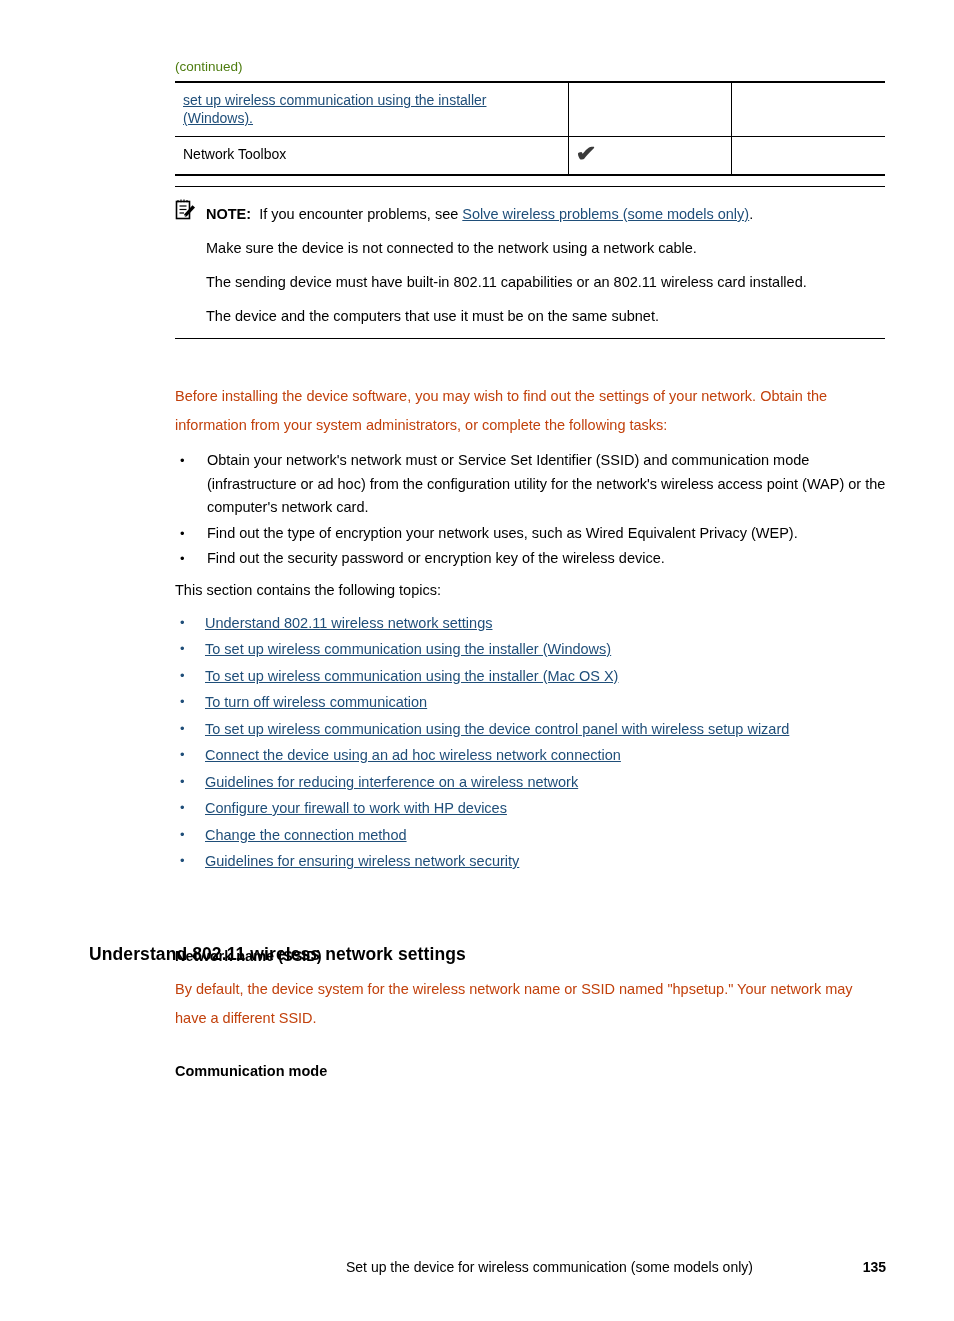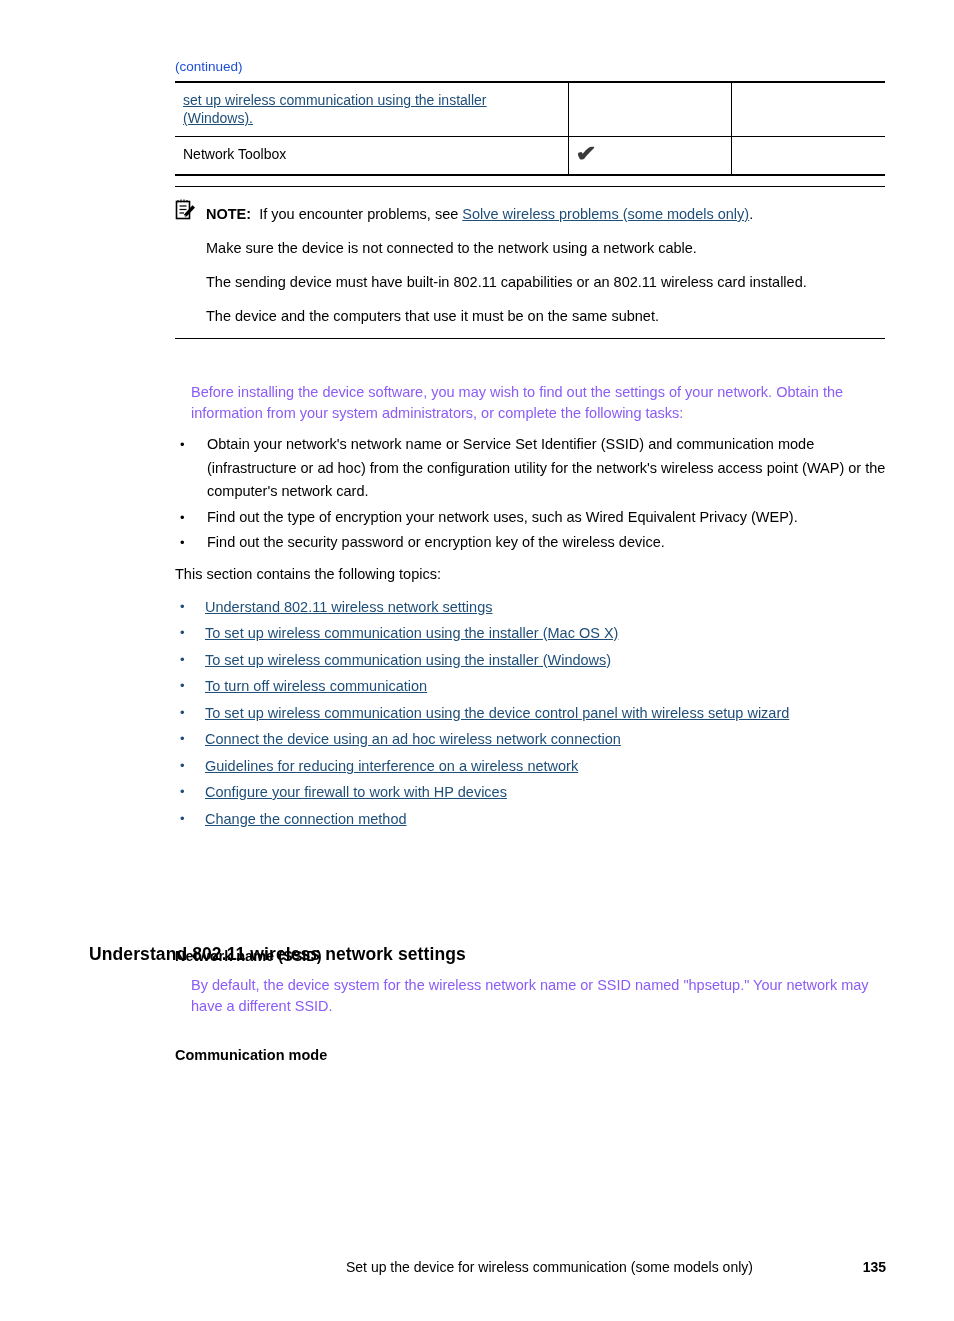--- a/index.html
+++ b/index.html
@@ -19,21 +19,21 @@
     overflow: hidden;
   }
 
   
   .continued {
     position: absolute;
     left: 175px;
     top: 58px;
     font-size: 13.5px;
     line-height: 17px;
-    color: #1d4ed8;
+    color: #4d7c0f;
   }
 
   
   .tbl {
     position: absolute;
     left: 175px;
     top: 81px;
     width: 710px;
     border-collapse: collapse;
     table-layout: fixed;
@@ -102,23 +102,23 @@
 
   
   .body-block {
     position: absolute;
     left: 175px;
     top: 382px;
     width: 712px;
   }
   .para {
     font-size: 14.5px;
-    line-height: 21px;
-    margin: 0 0 9px 16px;
-    color: #8b5cf6;
+    line-height: 29px;
+    margin: 0 0 9px 0;
+    color: #c2410c;
   }
   ul.blist {
     list-style: none;
     margin: 0 0 9px 0;
     padding: 0;
   }
   ul.blist > li {
     position: relative;
     padding-left: 32px;
     font-size: 14.5px;
@@ -262,37 +262,38 @@
       <p class="note-p">Make sure the device is not connected to the network using a network cable.</p>
       <p class="note-p">The sending device must have built-in 802.11 capabilities or an 802.11 wireless card installed.</p>
       <p class="note-p">The device and the computers that use it must be on the same subnet.</p>
     </div>
   </div>
 
   <div class="body-block">
     <p class="para">Before installing the device software, you may wish to find out the settings of your network. Obtain the information from your system administrators, or complete the following tasks:</p>
 
     <ul class="blist">
-      <li>Obtain your network's network name or Service Set Identifier (SSID) and communication mode (infrastructure or ad hoc) from the configuration utility for the network's wireless access point (WAP) or the computer's network card.</li>
+      <li>Obtain your network's network must or Service Set Identifier (SSID) and communication mode (infrastructure or ad hoc) from the configuration utility for the network's wireless access point (WAP) or the computer's network card.</li>
       <li>Find out the type of encryption your network uses, such as Wired Equivalent Privacy (WEP).</li>
       <li>Find out the security password or encryption key of the wireless device.</li>
     </ul>
 
     <p class="topic-intro">This section contains the following topics:</p>
 
     <ul class="tlist">
       <li><a href="#">Understand 802.11 wireless network settings</a></li>
+      <li><a href="#">To set up wireless communication using the installer (Windows)</a></li>
       <li><a href="#">To set up wireless communication using the installer (Mac OS X)</a></li>
-      <li><a href="#">To set up wireless communication using the installer (Windows)</a></li>
       <li><a href="#">To turn off wireless communication</a></li>
       <li><a href="#">To set up wireless communication using the device control panel with wireless setup wizard</a></li>
       <li><a href="#">Connect the device using an ad hoc wireless network connection</a></li>
       <li><a href="#">Guidelines for reducing interference on a wireless network</a></li>
       <li><a href="#">Configure your firewall to work with HP devices</a></li>
       <li><a href="#">Change the connection method</a></li>
+      <li><a href="#">Guidelines for ensuring wireless network security</a></li>
     </ul>
   </div>
 
   <h2 class="h2">Understand 802.11 wireless network settings</h2>
 
   <div class="sub-block">
     <h3 class="h3">Network name (SSID)</h3>
     <p class="para">By default, the device system for the wireless network name or SSID named "hpsetup." Your network may have a different SSID.</p>
     <h3 class="h3 second">Communication mode</h3>
   </div>

